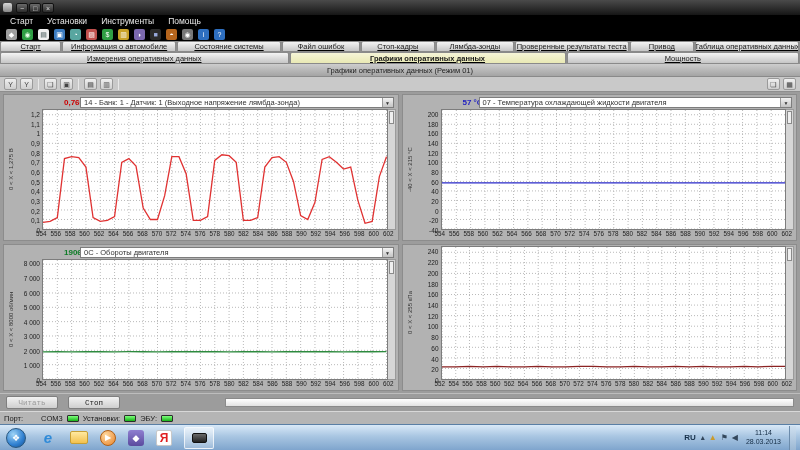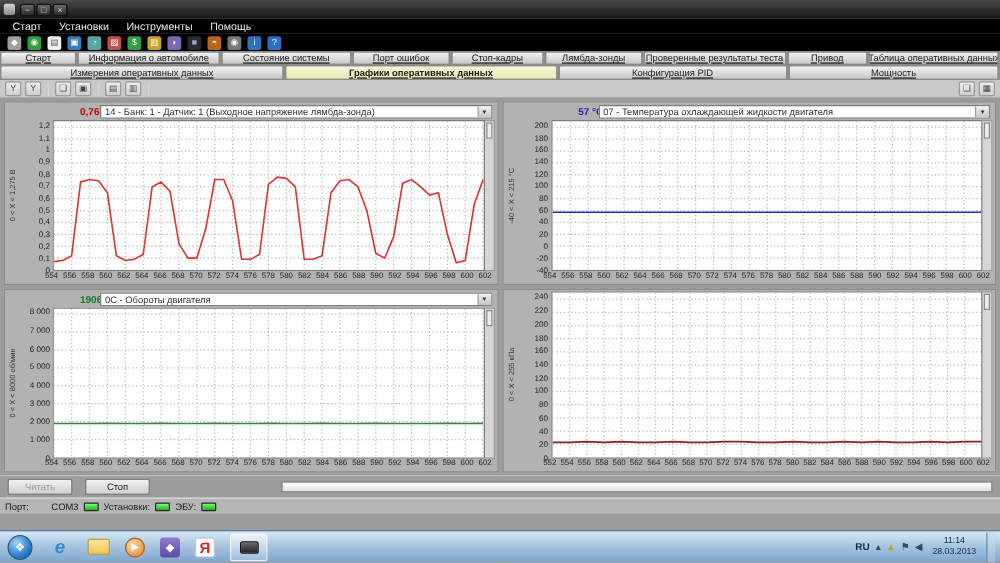--- a/index.html
+++ b/index.html
@@ -53,21 +53,21 @@
   .plot { flex:1; background:#fff; border:1px solid #7d7d7d; position:relative; }
   .plot svg { position:absolute; inset:0; width:100%; height:100%; }
   .grid { stroke:#b9b9b9; stroke-width:1; stroke-dasharray:1 2; }
   .vscroll { width:8px; background:#d6d6d6; border:1px solid #9a9a9a; border-left:none; }
   .thumb { height:13px; margin:1px; background:#efefef; border:1px solid #8a8a8a; }
   .xticks { height:9px; display:flex; justify-content:space-between; margin-left:30px; margin-right:2px; }
   .xtick { font-size:6.3px; color:#222; flex:none; }
 
   
   .bottombar { height:18px; display:flex; align-items:center; padding:0 6px; background:#9c9c9c; border-top:1px solid #bdbdbd; }
-  .btn { width:52px; height:13px; margin-right:10px; background:linear-gradient(#f2f2f2,#cfcfcf); border:1px solid #7f7f7f; border-radius:2px; font-size:7.5px; color:#1a1a1a; font-family:Liberation Sans, sans-serif; }
+  .btn { width:52px; height:13px; margin-right:10px; background:linear-gradient(#f2f2f2,#cfcfcf); border:1px solid #7f7f7f; border-radius:2px; font-size:7.5px; color:#1a1a1a; font-family:Liberation Mono, monospace; }
   .btn.disabled { color:#9a9a9a; }
   .progress { margin-left:95px; flex:1; height:9px; background:linear-gradient(#ffffff,#e2e2e2); border:1px solid #8a8a8a; }
 
   
   .statusbar { height:13px; background:#b5b5b5; border-top:1px solid #d8d8d8; display:flex; align-items:center; gap:4px; padding:0 4px; font-size:7.5px; color:#1a1a1a; }
   .sseg { white-space:nowrap; }
   .sseg.gap { margin-left:14px; }
   .led { width:12px; height:7px; background:linear-gradient(#7dff7d,#19b219); border:1px solid #2b2b2b; border-radius:1px; }
 
   
@@ -125,34 +125,36 @@
         <span class="ticon" style="background: rgb(181, 101, 29); color: rgb(255, 255, 255);">◓</span>
         <span class="ticon" style="background: rgb(119, 119, 119); color: rgb(255, 255, 255);">◉</span>
         <span class="ticon" style="background: rgb(46, 111, 192); color: rgb(255, 255, 255);">i</span>
         <span class="ticon" style="background: rgb(46, 111, 192); color: rgb(255, 255, 255);">?</span>
       </div>
 
     <div class="tabs1">
         <div class="tab">Старт</div>
         <div class="tab">Информация о автомобиле</div>
         <div class="tab">Состояние системы</div>
-        <div class="tab">Порт ошибок</div>
+        <div class="tab">Файл ошибок</div>
         <div class="tab">Стоп-кадры</div>
         <div class="tab">Лямбда-зонды</div>
         <div class="tab">Проверенные результаты теста</div>
         <div class="tab">Привод</div>
         <div class="tab">Таблица оперативных данных</div>
       </div>
     <div class="tabs2">
         <div class="tab">Измерения оперативных данных</div>
         <div class="tab active">Графики оперативных данных</div>
-        <div class="tab">Конфигурация PID</div>
         <div class="tab">Мощность</div>
       </div>
 
+    <div class="band">
+      <span>Графики оперативных данных (Режим 01)</span>
+    </div>
 
     <div class="gtoolbar">
       <div class="gt-left">
           <button class="gticon">Y</button>
           <button class="gticon">Y</button>
           <span class="gsep"></span>
           <button class="gticon">❏</button>
           <button class="gticon">▣</button>
           <span class="gsep"></span>
           <button class="gticon">▤</button>

